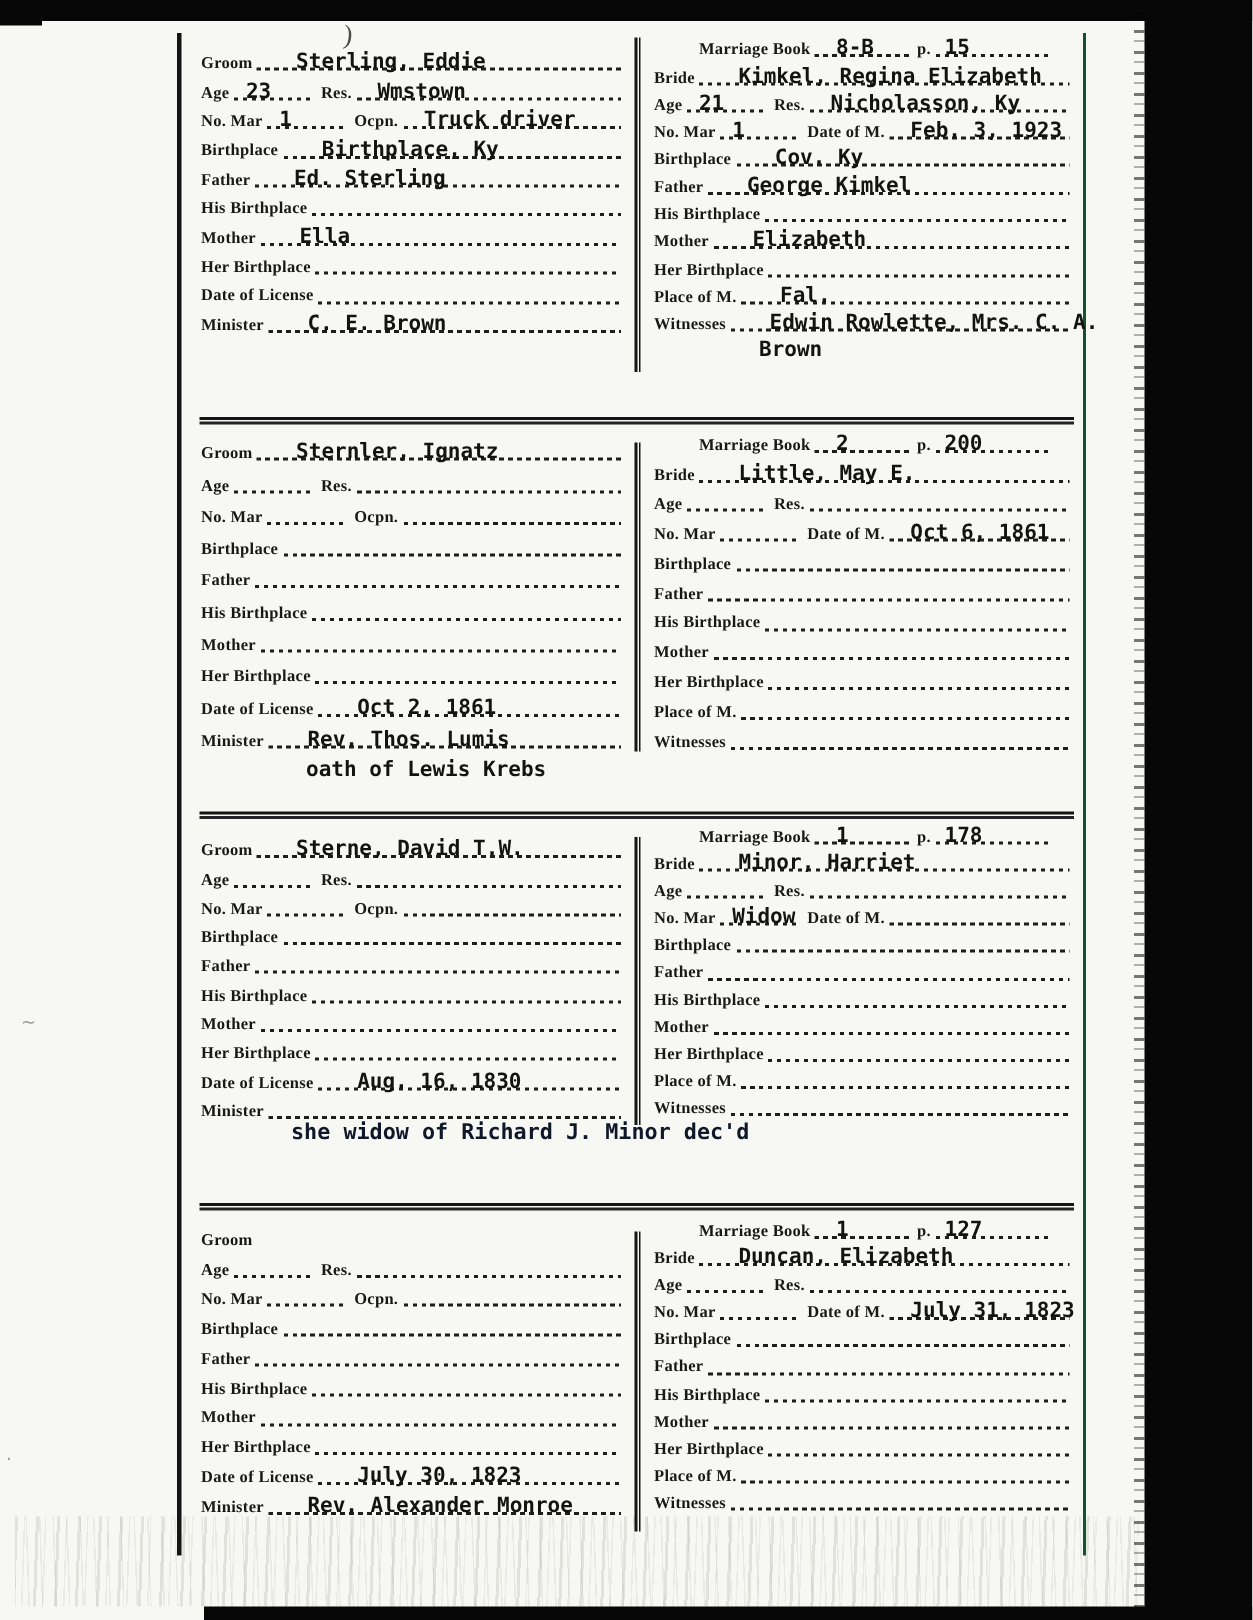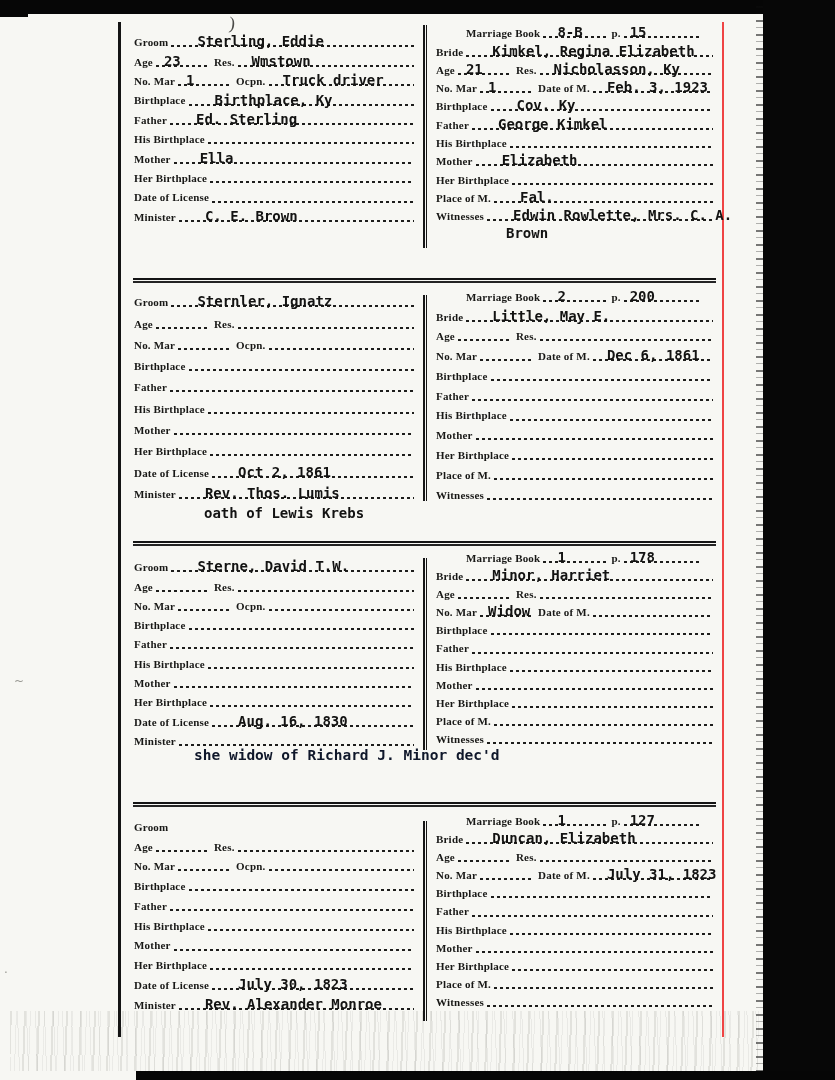--- a/index.html
+++ b/index.html
@@ -15,21 +15,21 @@
   .bar-bottom{position:absolute;left:136px;right:0;bottom:0;height:9px;background:#060606;}
   .grunge{position:absolute;left:10px;right:74px;bottom:9px;height:60px;opacity:.55;
         background:
         repeating-linear-gradient(92deg,rgba(55,55,50,.20) 0 2px,transparent 2px 6px,rgba(80,80,74,.14) 6px 7px,transparent 7px 14px),
         repeating-linear-gradient(88deg,rgba(45,45,42,.12) 0 1px,transparent 1px 9px);}
   .smudge{position:absolute;color:#9a9a94;font:400 12px "DejaVu Sans",sans-serif;}
   .squiggle{position:absolute;left:229px;top:13px;color:#4b4b48;
         font:400 18px "Liberation Serif",serif;transform:rotate(6deg);}
   
   .cards{position:absolute;left:118px;top:22px;width:601px;
-        border-left:3px solid #141414;border-right:2px solid #ef4444;}
+        border-left:3px solid #141414;border-right:2px solid #14532d;}
   .sep{height:5px;margin:0 6px 0 12px;border-top:2px solid #141414;border-bottom:2px solid #242424;
         box-sizing:border-box;}
   .block{position:relative;display:flex;align-items:flex-start;}
   .b1{height:256px}.b2{height:258px}.b3{height:256px}.b4{height:230px}
   .divider{position:absolute;left:302px;width:4px;box-sizing:border-box;
         border-left:2px solid #161616;border-right:1px solid #161616;}
   .b1 .divider{top:3px;bottom:30px}
   .b2 .divider{top:12px;bottom:40px}
   .b3 .divider{top:12px;bottom:52px}
   .b4 .divider{top:14px;bottom:16px}
@@ -337,21 +337,21 @@
               <span class="val"></span>
             </div>
           </div>
           <div class="row">
             <span class="label">No. Mar</span>
             <div class="lead md">
               <span class="val"></span>
             </div>
             <span class="label lab2">Date of M.</span>
             <div class="lead l2">
-              <span class="val">Dec 6, 1861</span>
+              <span class="val">Oct 6, 1861</span>
             </div>
           </div>
           <div class="row">
             <span class="label">Birthplace</span>
             <div class="lead">
               <span class="val"></span>
             </div>
           </div>
           <div class="row">
             <span class="label">Father</span>

